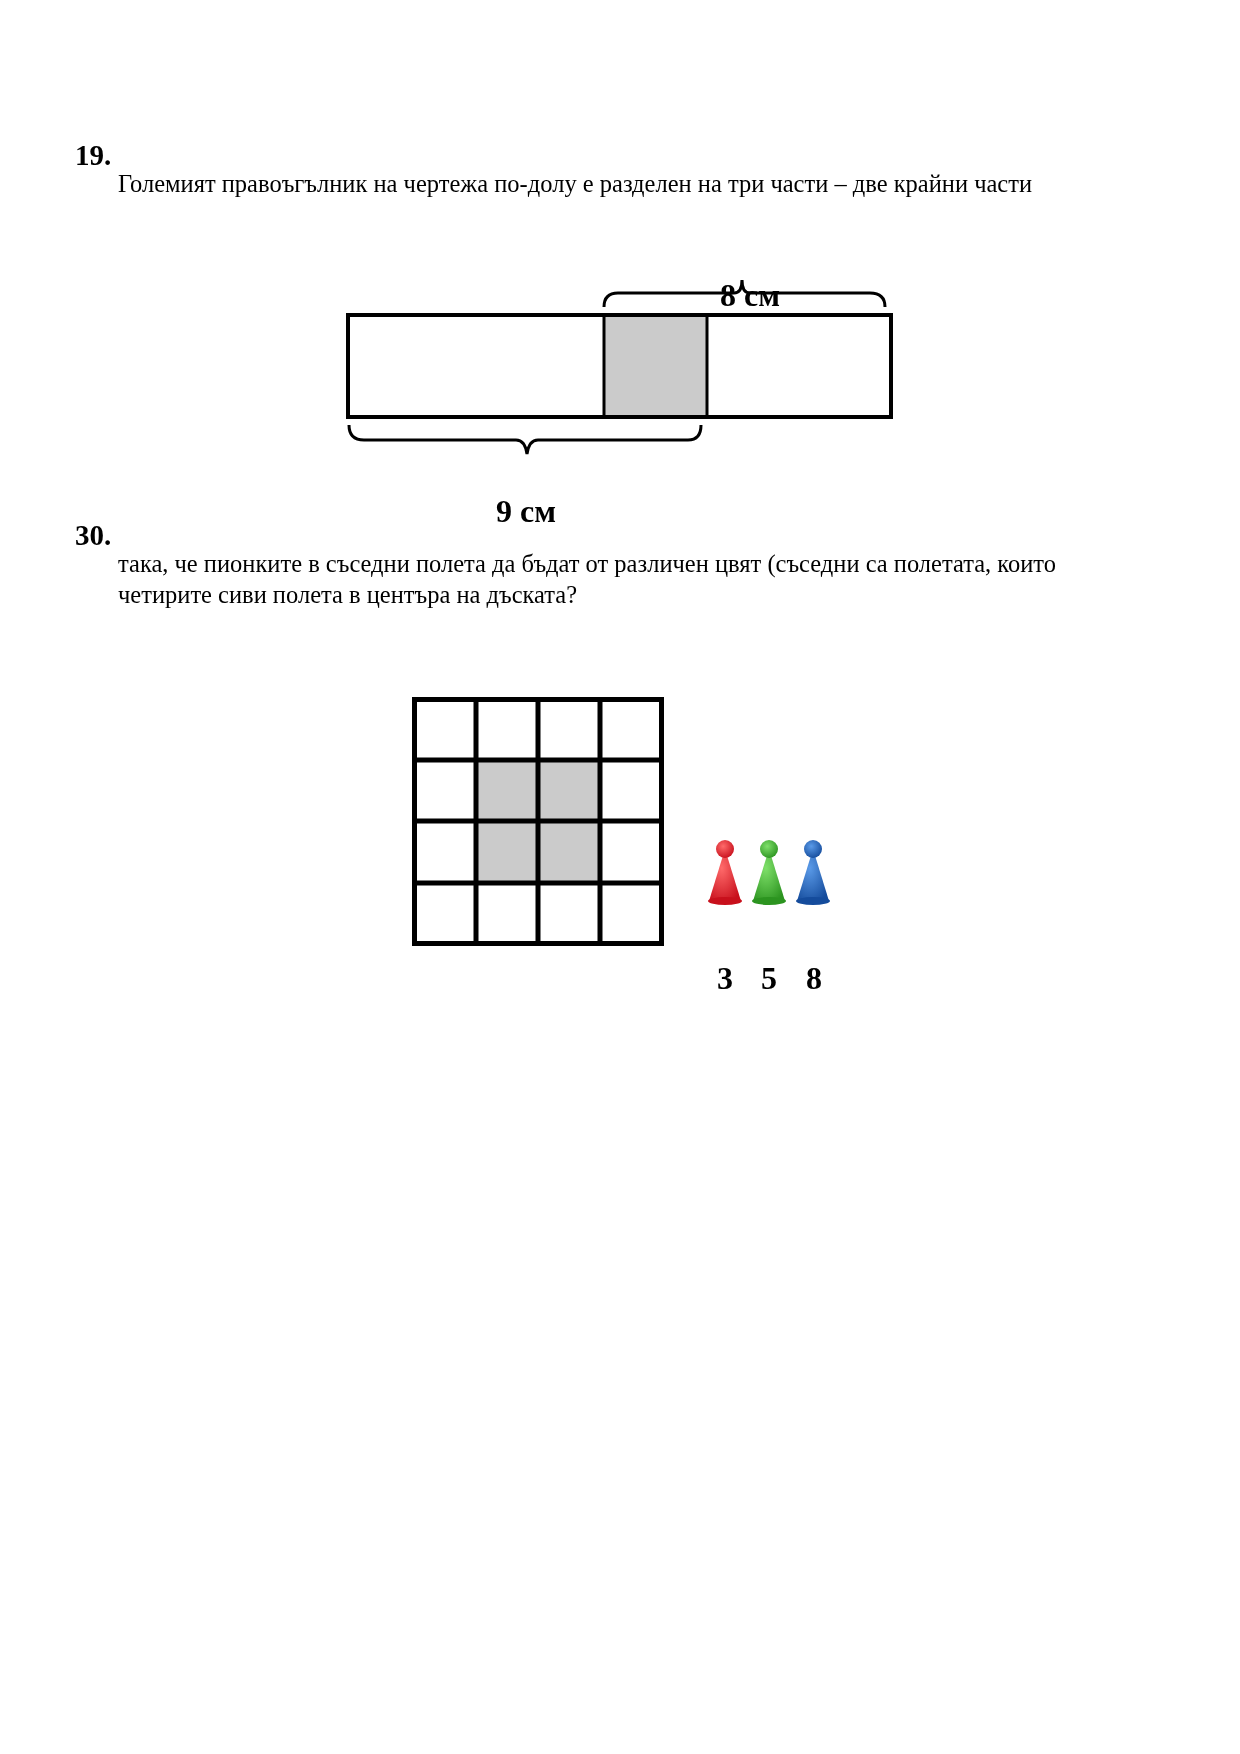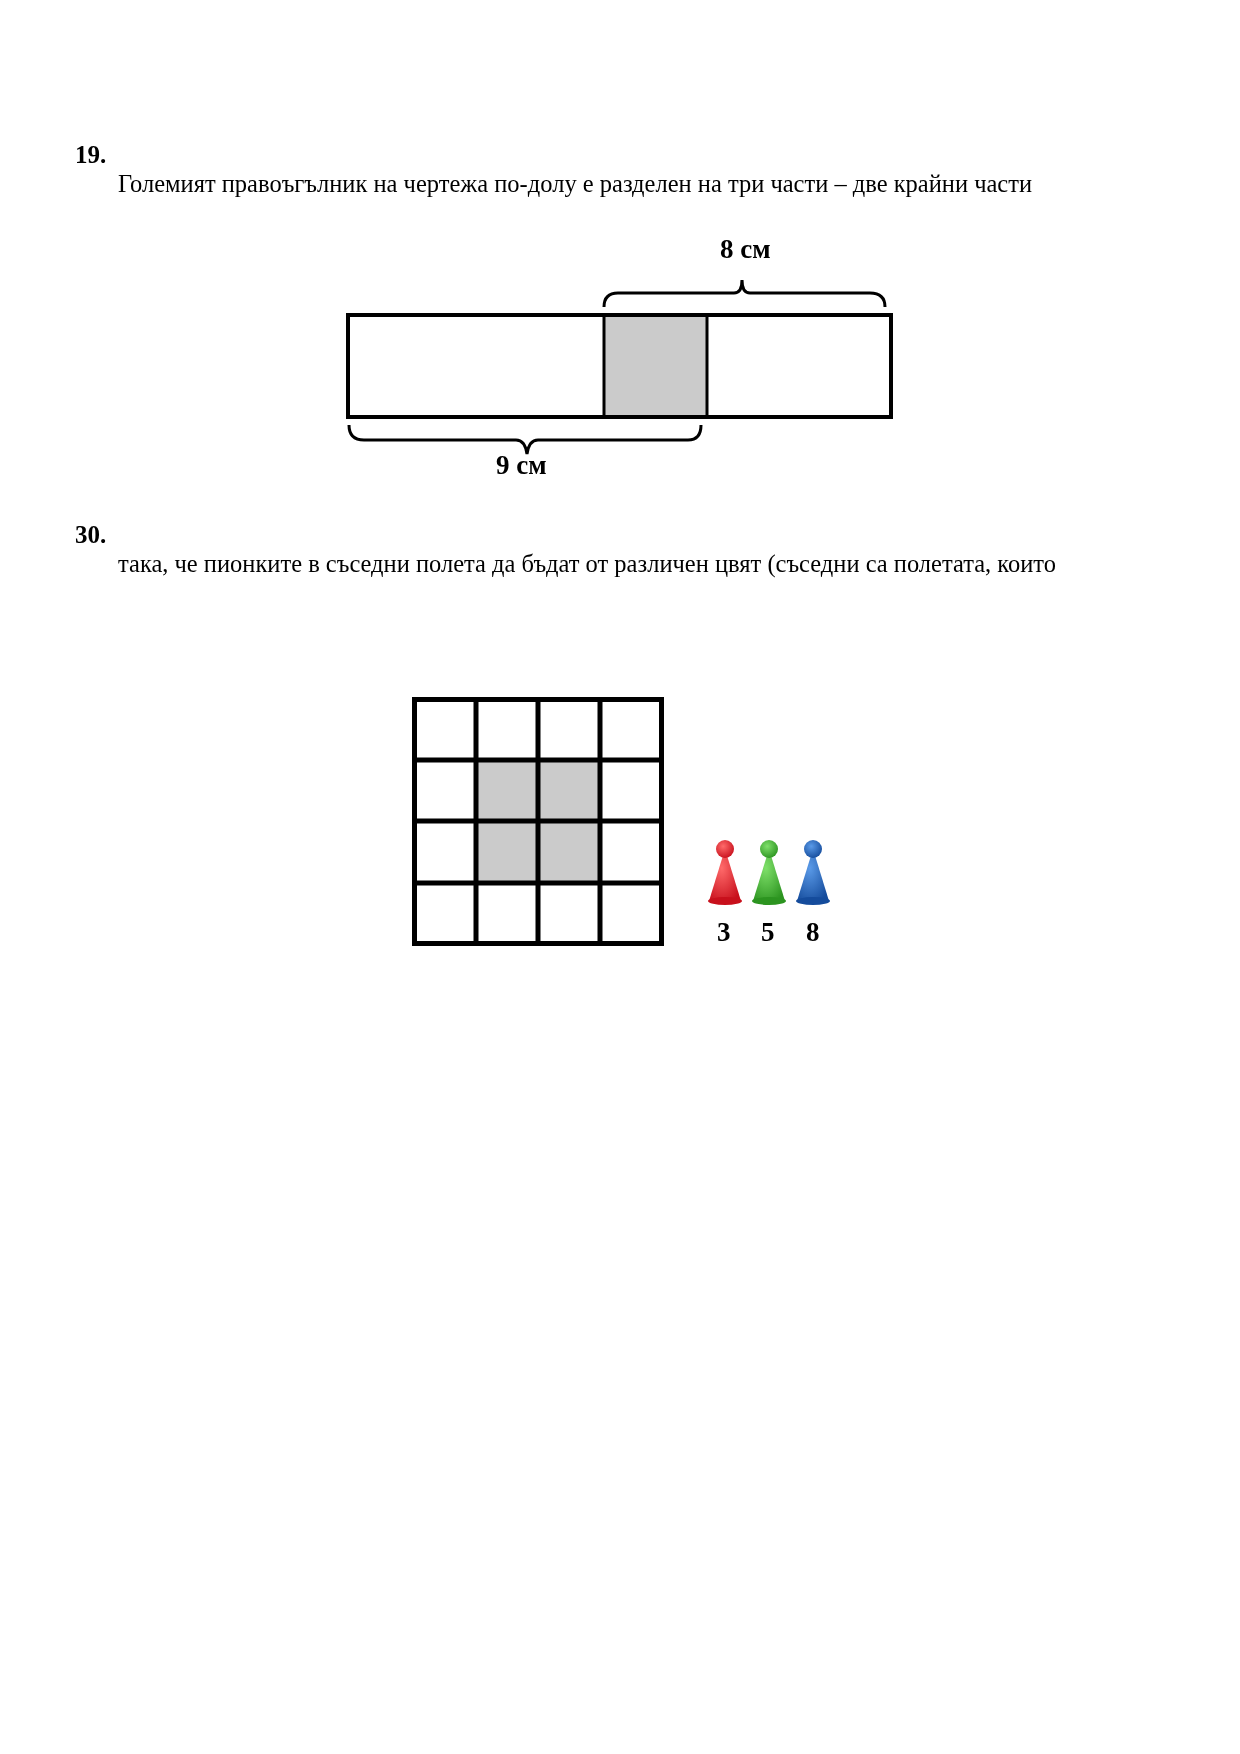--- a/index.html
+++ b/index.html
@@ -2,28 +2,28 @@
 <html><head>
   <meta charset="utf-8">
   <style>
     html, body { margin: 0; padding: 0; background: #ffffff; }
     body {
       width: 1240px; height: 1754px; position: relative; overflow: hidden;
       font-family: "Liberation Serif", "DejaVu Serif", serif; color: #000;
     }
     .problem { position: absolute; left: 0; width: 1240px; }
     .pnum {
-      position: absolute; left: 75px; font-weight: bold; font-size: 25px; line-height: 30px;
+      position: absolute; left: 75px; font-weight: bold; font-size: 29px; line-height: 30px;
     }
     .ptext {
       position: absolute; left: 118px; width: 1080px; font-size: 24.5px; line-height: 30.5px; margin-top: 29px;
     }
     .ptext .line { display: block; white-space: nowrap; }
     .fig { position: absolute; }
-    .label-bold { position: absolute; font-weight: bold; font-size: 27px; white-space: nowrap; }
+    .label-bold { position: absolute; font-weight: bold; font-size: 32px; white-space: nowrap; margin-top: 43px; }
     svg { display: block; }
   </style>
 </head>
 <body>
 
 <div class="problem">
   <div class="pnum" style="top:140px">19.</div>
   <div class="ptext" style="top:140px">
     <span class="line">Големият правоъгълник на чертежа по-долу е разделен на три части – две крайни части</span>
   </div>
@@ -42,20 +42,21 @@
     <path d="M19 185 Q19 200 34 200 L186 200 Q195 200 197 214 Q199 200 208 200 L358 200 Q371 200 371 185" fill="none" stroke="#000" stroke-width="3"></path>
   </svg>
   <div class="label-bold" style="left:390px; top:-6px;">8 см</div>
   <div class="label-bold" style="left:166px; top:210px;">9 см</div>
 </div>
 
 <div class="problem">
   <div class="pnum" style="top:520px">30.</div>
   <div class="ptext" style="top:520px">
     <span class="line">така, че пионките в съседни полета да бъдат от различен цвят (съседни са полетата, които</span>
+    <span class="line">четирите сиви полета в центъра на дъската?</span>
   </div>
 </div>
 
 <div class="fig" style="left:410px; top:695px; width:256px; height:253px;">
   <svg width="256" height="253" viewBox="0 0 256 253">
     <rect x="65" y="64" width="124" height="124" fill="#cbcbcb"></rect>
     <g stroke="#000" stroke-width="5" fill="none">
       <rect x="4.5" y="4.5" width="247" height="244"></rect>
       <line x1="66" y1="2" x2="66" y2="251"></line>
       <line x1="128" y1="2" x2="128" y2="251"></line>

